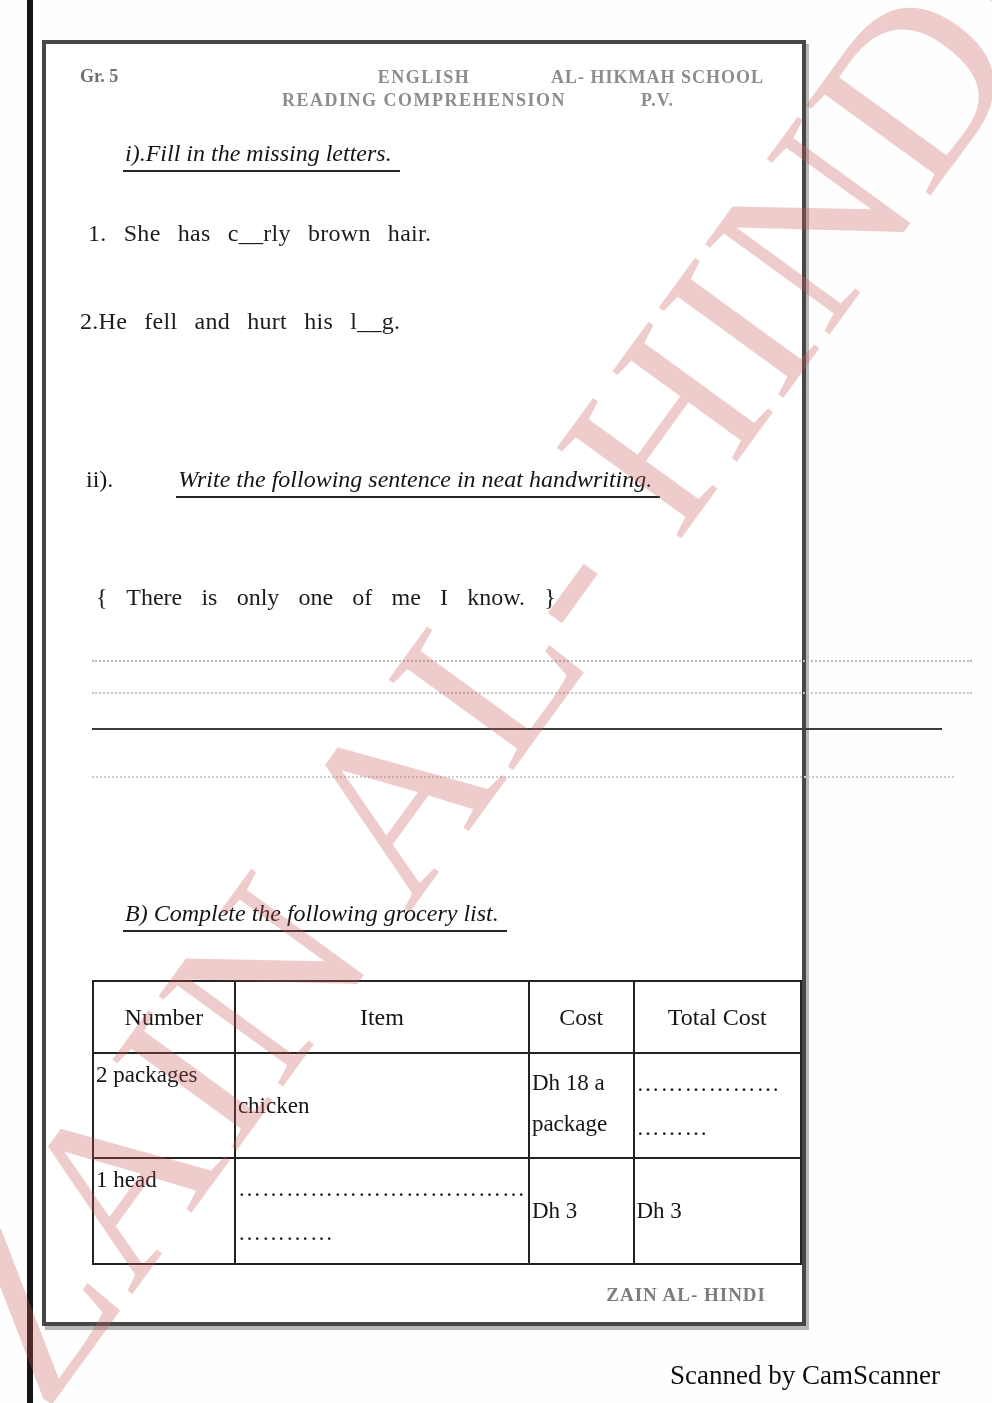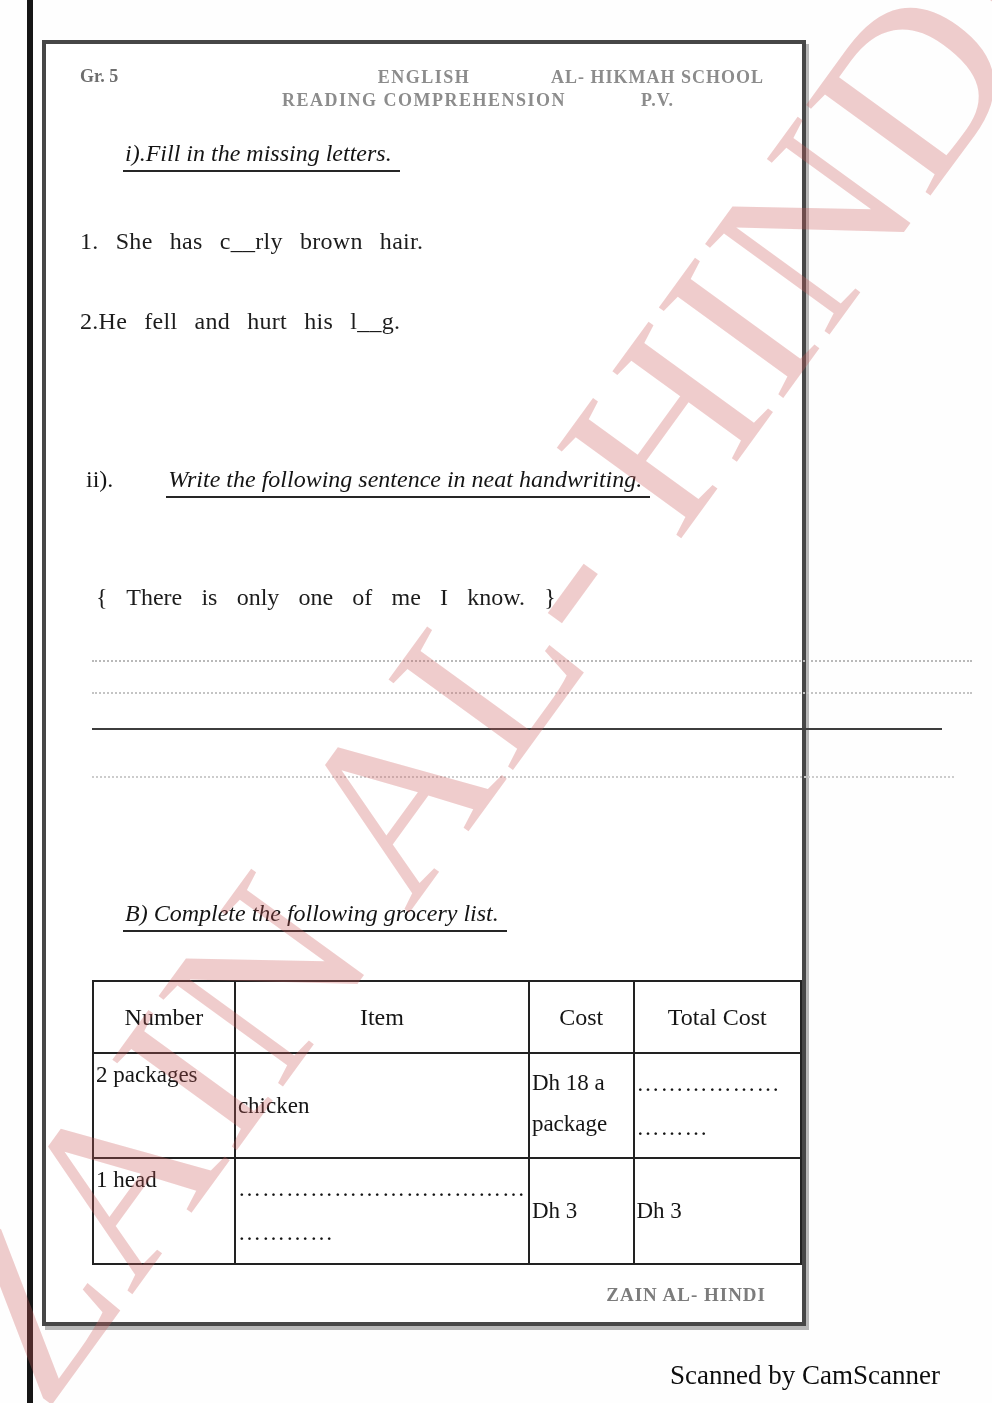--- a/index.html
+++ b/index.html
@@ -25,26 +25,26 @@
   
   .grade { position: absolute; left: 34px; top: 22px; color: #6e6e6e; font-size: 18px; font-weight: 700; }
   .head-center { position: absolute; left: 0; right: 0; top: 22px; text-align: center; color: #8c8c8c; font-weight: 700; font-size: 18px; letter-spacing: 1.5px; line-height: 1.3; }
   .head-right { position: absolute; right: 38px; top: 22px; text-align: center; color: #8c8c8c; font-weight: 700; font-size: 18px; letter-spacing: 1px; line-height: 1.3; }
 
   
   .title { position: absolute; font-size: 24px; color: #141414; }
   .title .u { font-style: italic; border-bottom: 2px solid #262626; padding: 0 8px 4px 2px; margin-left: 43px; }
   .title-i  { left: 34px; top: 96px; }
   .title-ii { left: 40px; top: 422px; }
-  .title-ii .pfx { font-style: normal; margin-right: 10px; }
+  .title-ii .pfx { font-style: normal; margin-right: 20px; }
   .title-b  { left: 34px; top: 856px; text-align: center; }
 
   
   .sentence { position: absolute; left: 34px; font-size: 24px; color: #1c1c1c; word-spacing: 0.45em; letter-spacing: 0.3px; }
-  .s1 { top: 184px; } .s2 { top: 264px; } .s3 { top: 344px; }
+  .s1 { top: 176px; margin-left: 8px; } .s2 { top: 264px; } .s3 { top: 344px; }
 
   
   .brace { position: absolute; left: 50px; top: 540px; font-size: 24px; color: #1c1c1c; word-spacing: 0.55em; }
 
   
   .wline { position: absolute; left: 46px; height: 0; }
   .l1 { top: 616px; width: 880px; border-top: 2px dotted #b9b9b9; }
   .l2 { top: 648px; width: 880px; border-top: 2px dotted #c4c4c4; }
   .l3 { top: 684px; width: 850px; border-top: 2px solid #3d3d3d; }
   .l4 { top: 732px; width: 862px; border-top: 2px dotted #cccccc; }

